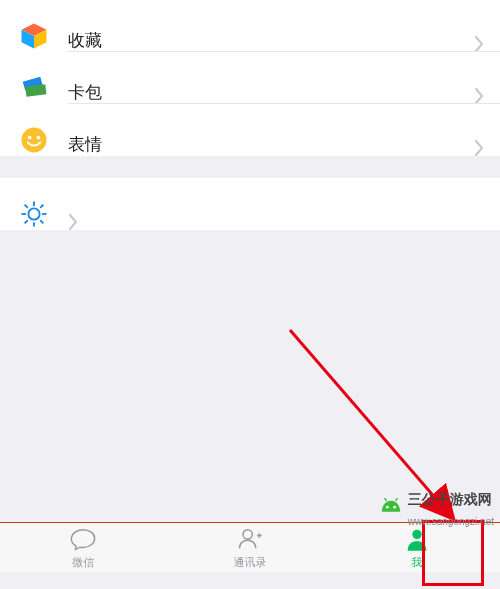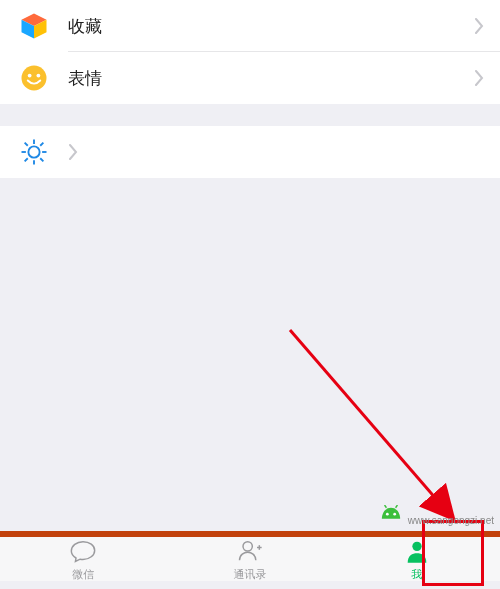--- a/index.html
+++ b/index.html
@@ -6,21 +6,21 @@
   html, body { width: 500px; height: 589px; overflow: hidden; }
   body {
     font-family: -apple-system, "Helvetica Neue", Arial, sans-serif;
     background: #efeff4;
     color: #333;
     position: relative;
   }
   .group { background: #fff; }
   .row {
     display: flex;
-    align-items: center;
+    align-items: flex-end;
     height: 52px;
     padding: 0 16px 0 18px;
     background: #fff;
     position: relative;
   }
   .sep {
     position: absolute;
     left: 68px; right: 0; bottom: 0;
     height: 1px;
     background: #e6e6e8;
@@ -30,24 +30,24 @@
     display: flex; align-items: center; justify-content: center;
     margin-right: 18px;
   }
   .row .label { font-size: 17px; color: #222; flex: 1; }
   .chevron { color: #c7c7cc; }
 
   .gap { height: 22px; }
 
   .tabbar {
     position: absolute;
-    left: 0; right: 0; bottom: 8px;
+    left: 0; right: 0; bottom: 17px;
     height: 50px;
     background: #f7f7f8;
-    border-top: 6px solid #c2410c;
+    border-top: 1px solid #c2410c;
     display: flex;
   }
   .tab {
     flex: 1;
     display: flex;
     flex-direction: column;
     align-items: center;
     justify-content: center;
     gap: 2px;
     color: #9a9a9d;
@@ -95,20 +95,35 @@
     <span class="label">收藏</span>
     <span class="chevron">
       <svg width="10" height="16" viewBox="0 0 10 16">
           <path d="M2 1 L8 8 L2 15" stroke="#c7c7cc" stroke-width="2" fill="none" stroke-linecap="round"></path>
         </svg>
     </span>
     <div class="sep"></div>
   </div>
 
 
+  <div class="row">
+    <span class="icon-slot">
+      <svg width="30" height="30" viewBox="0 0 48 48">
+        <path d="M6 14 L34 6 L38 20 L10 28 Z" fill="#1e88e5"></path>
+        <path d="M10 22 L42 18 L44 34 L12 38 Z" fill="#43a047"></path>
+      </svg>
+    </span>
+    <span class="label">卡包</span>
+    <span class="chevron">
+      <svg width="10" height="16" viewBox="0 0 10 16">
+          <path d="M2 1 L8 8 L2 15" stroke="#c7c7cc" stroke-width="2" fill="none" stroke-linecap="round"></path>
+        </svg>
+    </span>
+    <div class="sep"></div>
+  </div>
 
   <div class="row">
     <span class="icon-slot">
       <svg width="30" height="30" viewBox="0 0 48 48">
         <circle cx="24" cy="24" r="20" fill="#fbc02d"></circle>
         <circle cx="17" cy="20" r="3" fill="#fff"></circle>
         <circle cx="31" cy="20" r="3" fill="#fff"></circle>
         <path d="M14 28 Q24 38 34 28" stroke="#fff" stroke-width="3" fill="none" stroke-linecap="round"></path>
       </svg>
     </span>
@@ -195,15 +210,16 @@
   <span class="wm-logo">
     <svg width="22" height="22" viewBox="0 0 48 48">
       <path d="M24 6 C10 6 4 20 4 30 L44 30 C44 20 38 6 24 6 Z" fill="#3bbf3b"></path>
       <circle cx="16" cy="20" r="3" fill="#fff"></circle>
       <circle cx="32" cy="20" r="3" fill="#fff"></circle>
       <line x1="14" y1="6" x2="10" y2="0" stroke="#3bbf3b" stroke-width="3"></line>
       <line x1="34" y1="6" x2="38" y2="0" stroke="#3bbf3b" stroke-width="3"></line>
     </svg>
   </span>
   <span class="wm-text">
+    <span style="font-weight:600;">三公子游戏网</span>
     <span class="wm-sub">www.sangongzi.net</span>
   </span>
 </div>
 
 </body></html>

